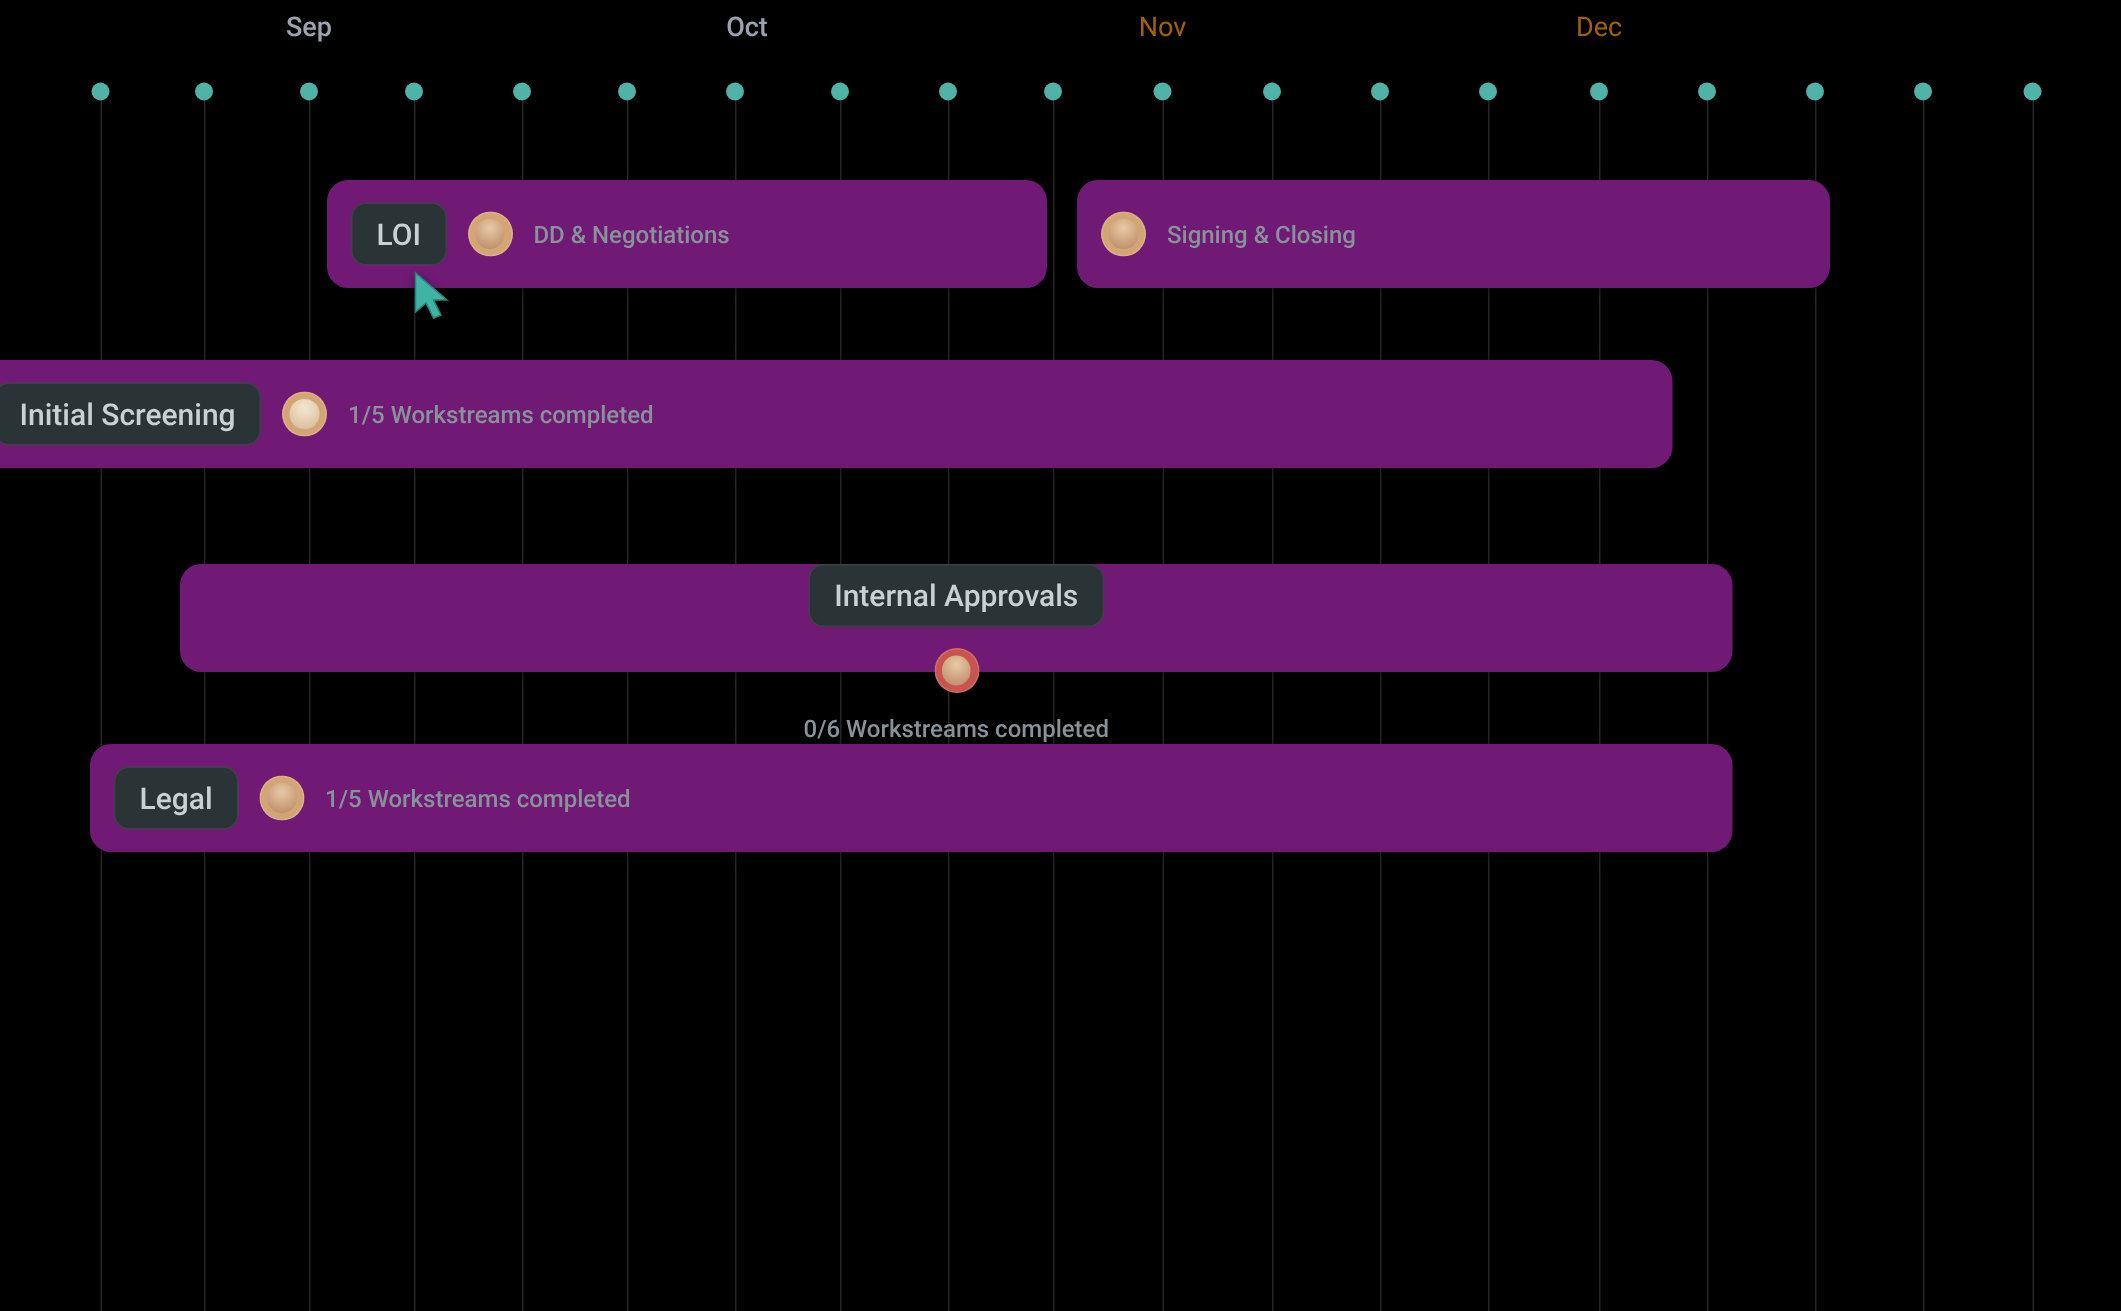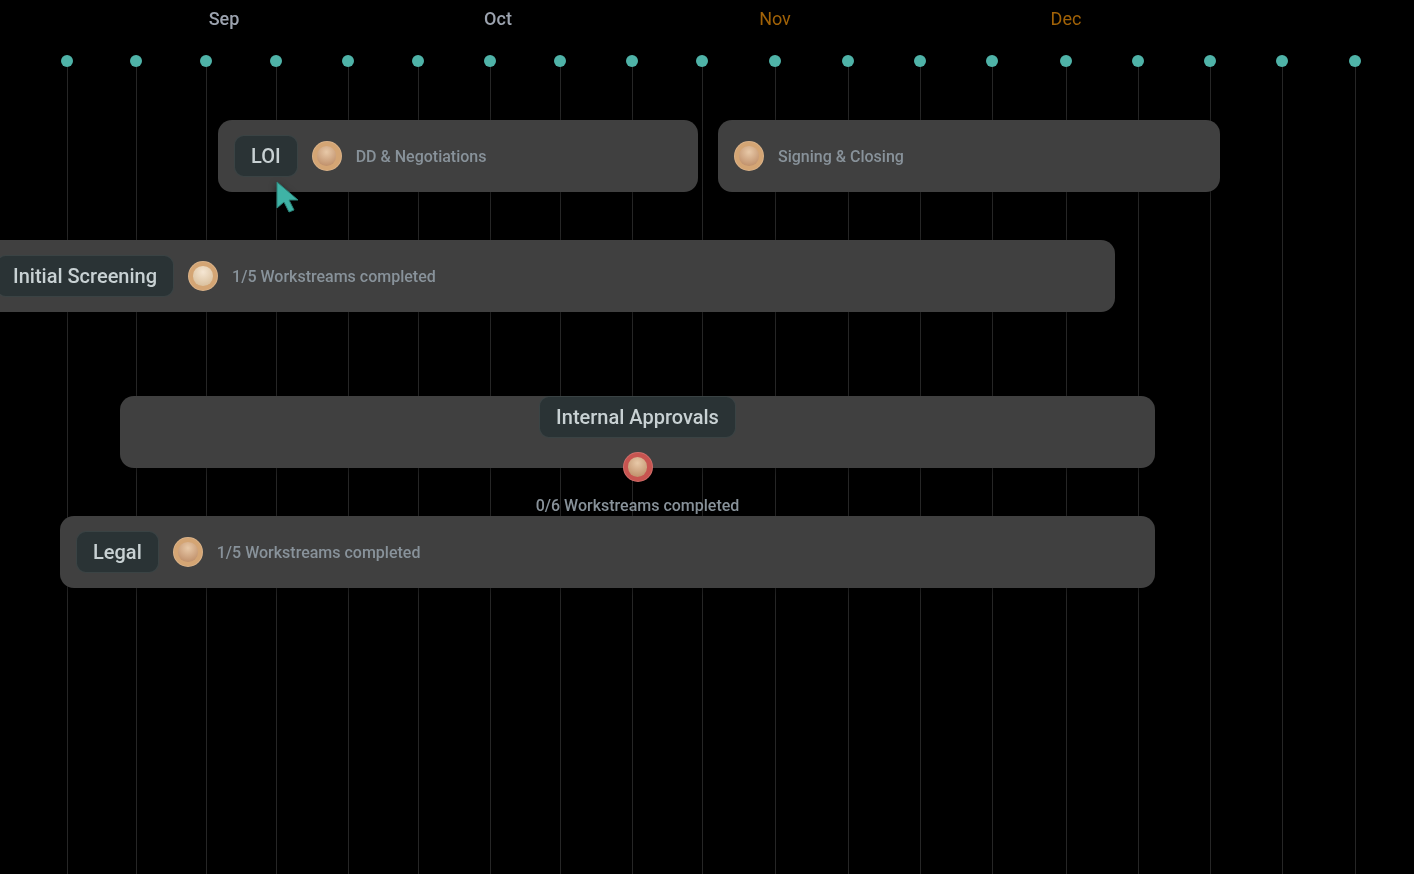--- a/index.html
+++ b/index.html
@@ -67,21 +67,21 @@
       left: 0;
       width: 100%;
     }
     .row {
       position: relative;
       height: 120px;
     }
     .bar {
       position: absolute;
       height: 72px;
-      background: #404040;
+      background: #701a75;
       border-radius: 14px;
       display: flex;
       align-items: center;
       padding: 0 16px;
       gap: 14px;
       box-shadow: 0 2px 8px rgba(0,0,0,0.4);
     }
     .pill {
       background: #2a3335;
       border: 1px solid rgba(255,255,255,0.08);
@@ -132,21 +132,21 @@
     .cursor svg {
       filter: drop-shadow(0 2px 3px rgba(0,0,0,0.5));
     }
   </style>
 </head>
 <body>
 
 <div class="timeline-container">
 
   <div class="month-labels">
-    <div class="month-label" style="left:224px">Sep</div>
+    <div class="month-label" style="left:206px">Sep</div>
     <div class="month-label" style="left:498px">Oct</div>
     <div class="month-label current" style="left:775px">Nov</div>
     <div class="month-label current" style="left:1066px">Dec</div>
   </div>
 
   <div class="grid-lines">
 
   <div class="grid-line" style="left: 67px;"></div>
       <div class="grid-dot" style="left: 67px;"></div>
       <div class="grid-line" style="left: 136px;"></div>
@@ -198,21 +198,21 @@
         <div class="bar-text">DD &amp; Negotiations</div>
       </div>
       <div class="bar" style="left:718px; width:502px;">
         <div class="avatar">
             <div class="avatar-inner"></div>
           </div>
         <div class="bar-text">Signing &amp; Closing</div>
       </div>
     </div>
 
-    <div class="row" style="height:156px">
+    <div class="row" style="height:136px">
       <div class="bar" style="left:-20px; width:1135px;">
         <div class="pill">Initial Screening</div>
         <div class="avatar blonde">
             <div class="avatar-inner"></div>
           </div>
         <div class="bar-text">1/5 Workstreams completed</div>
       </div>
     </div>
 
     <div class="row" style="height:120px">

